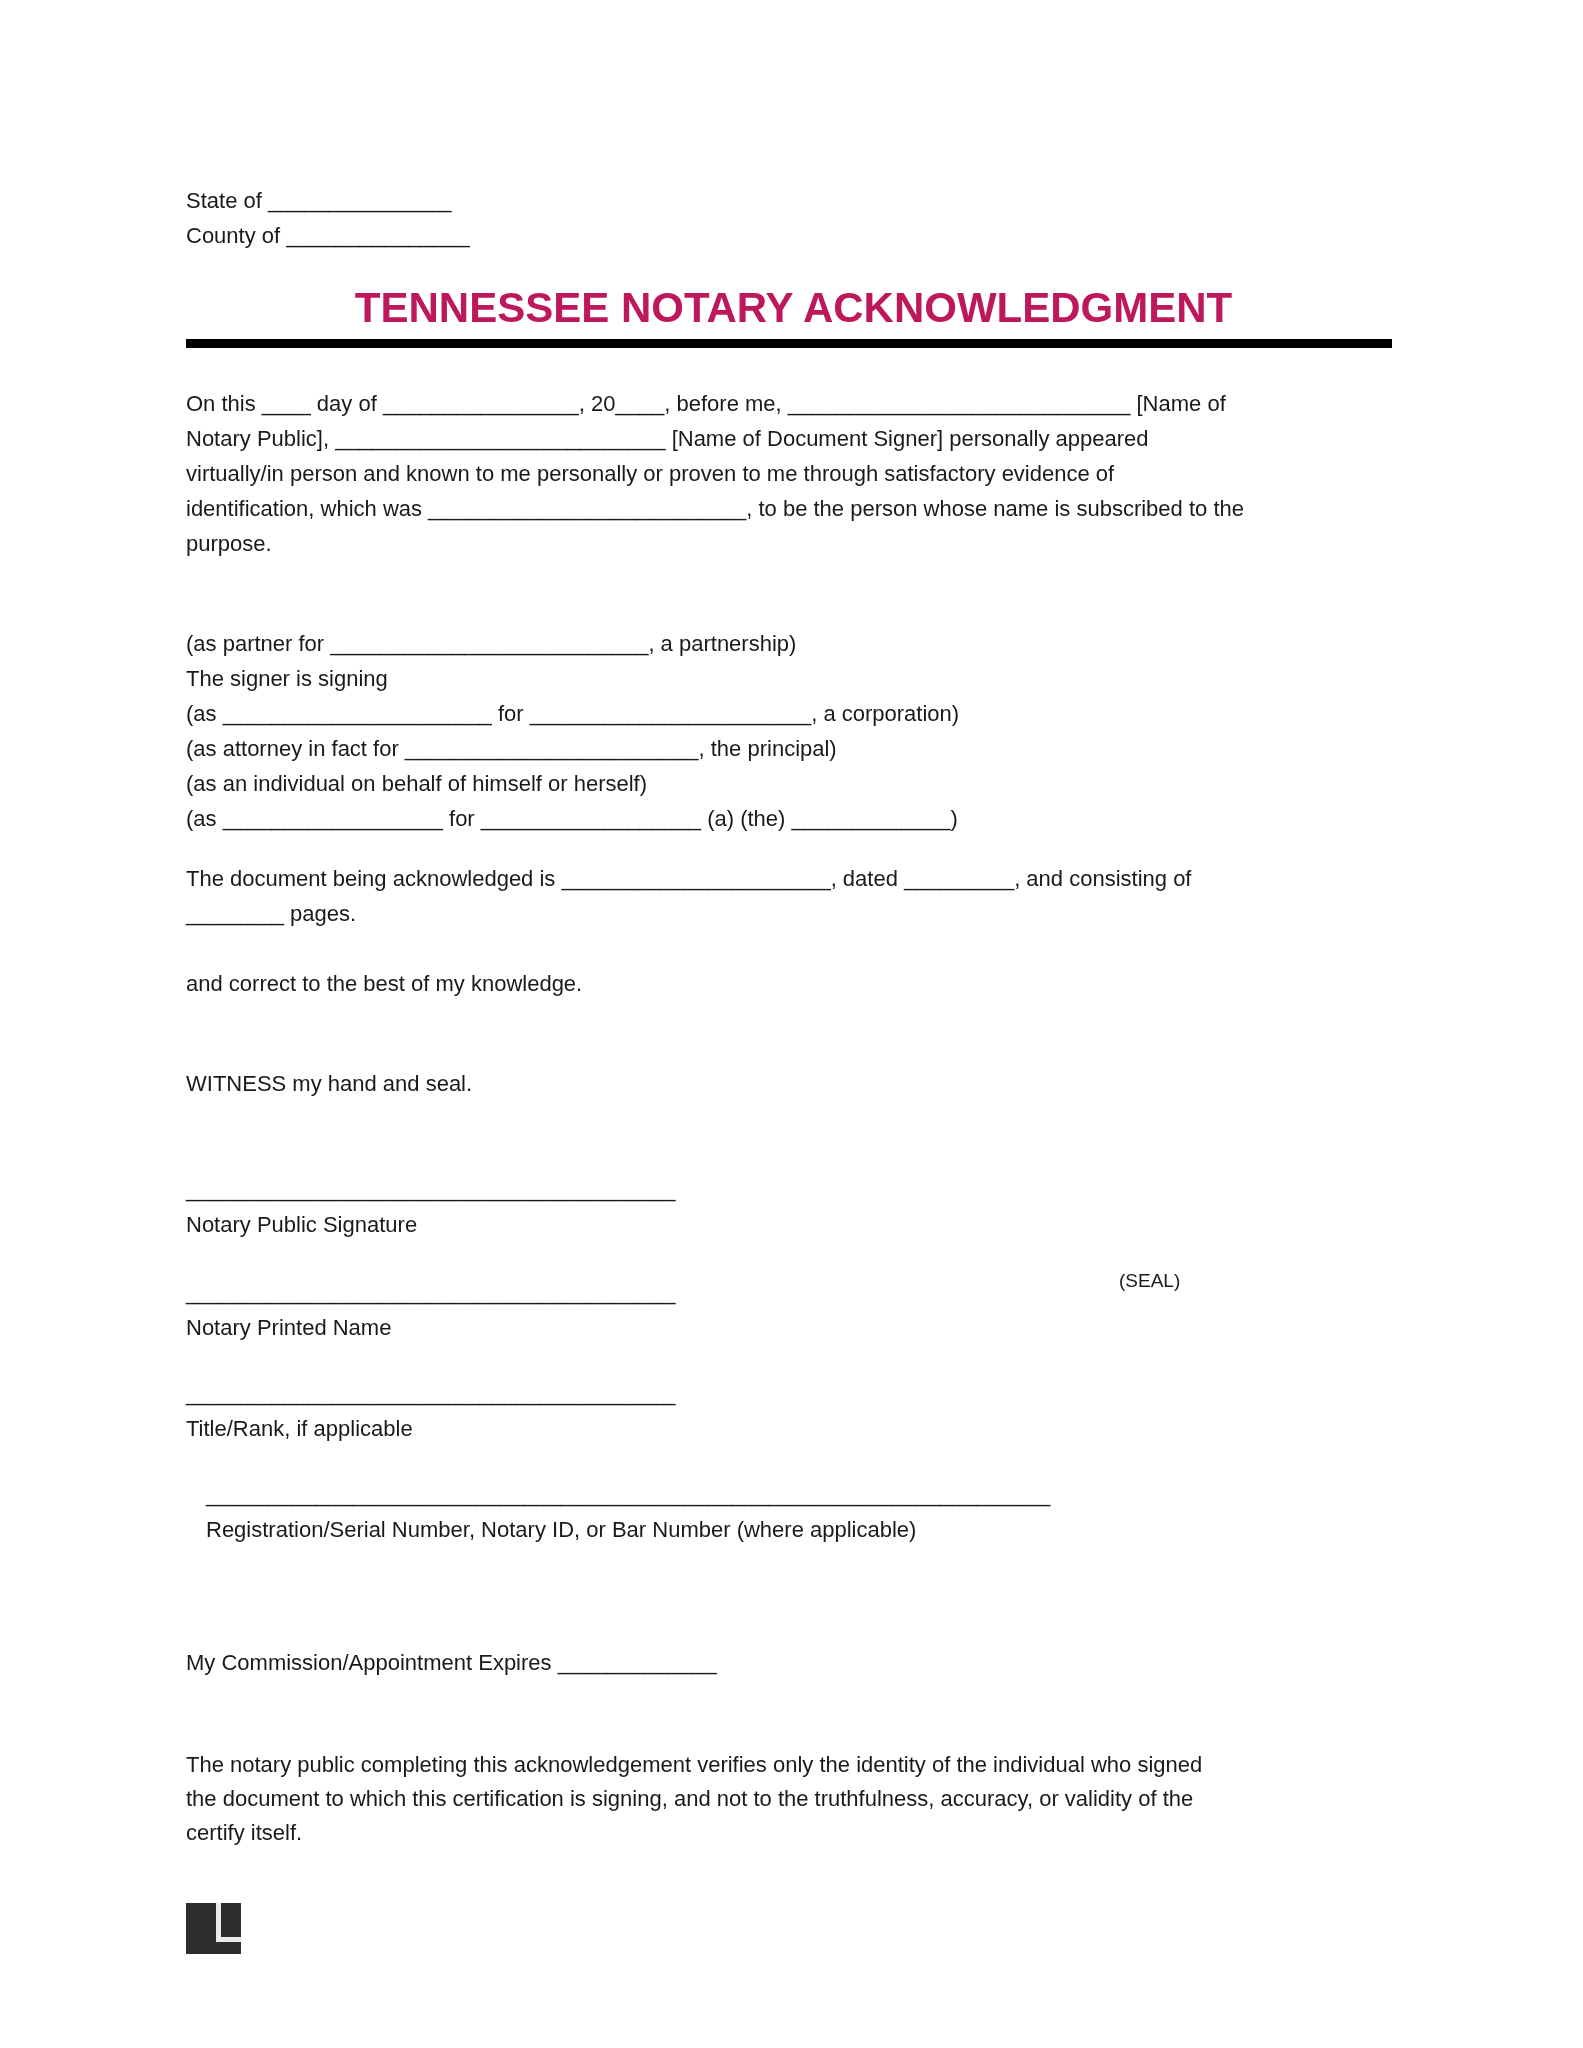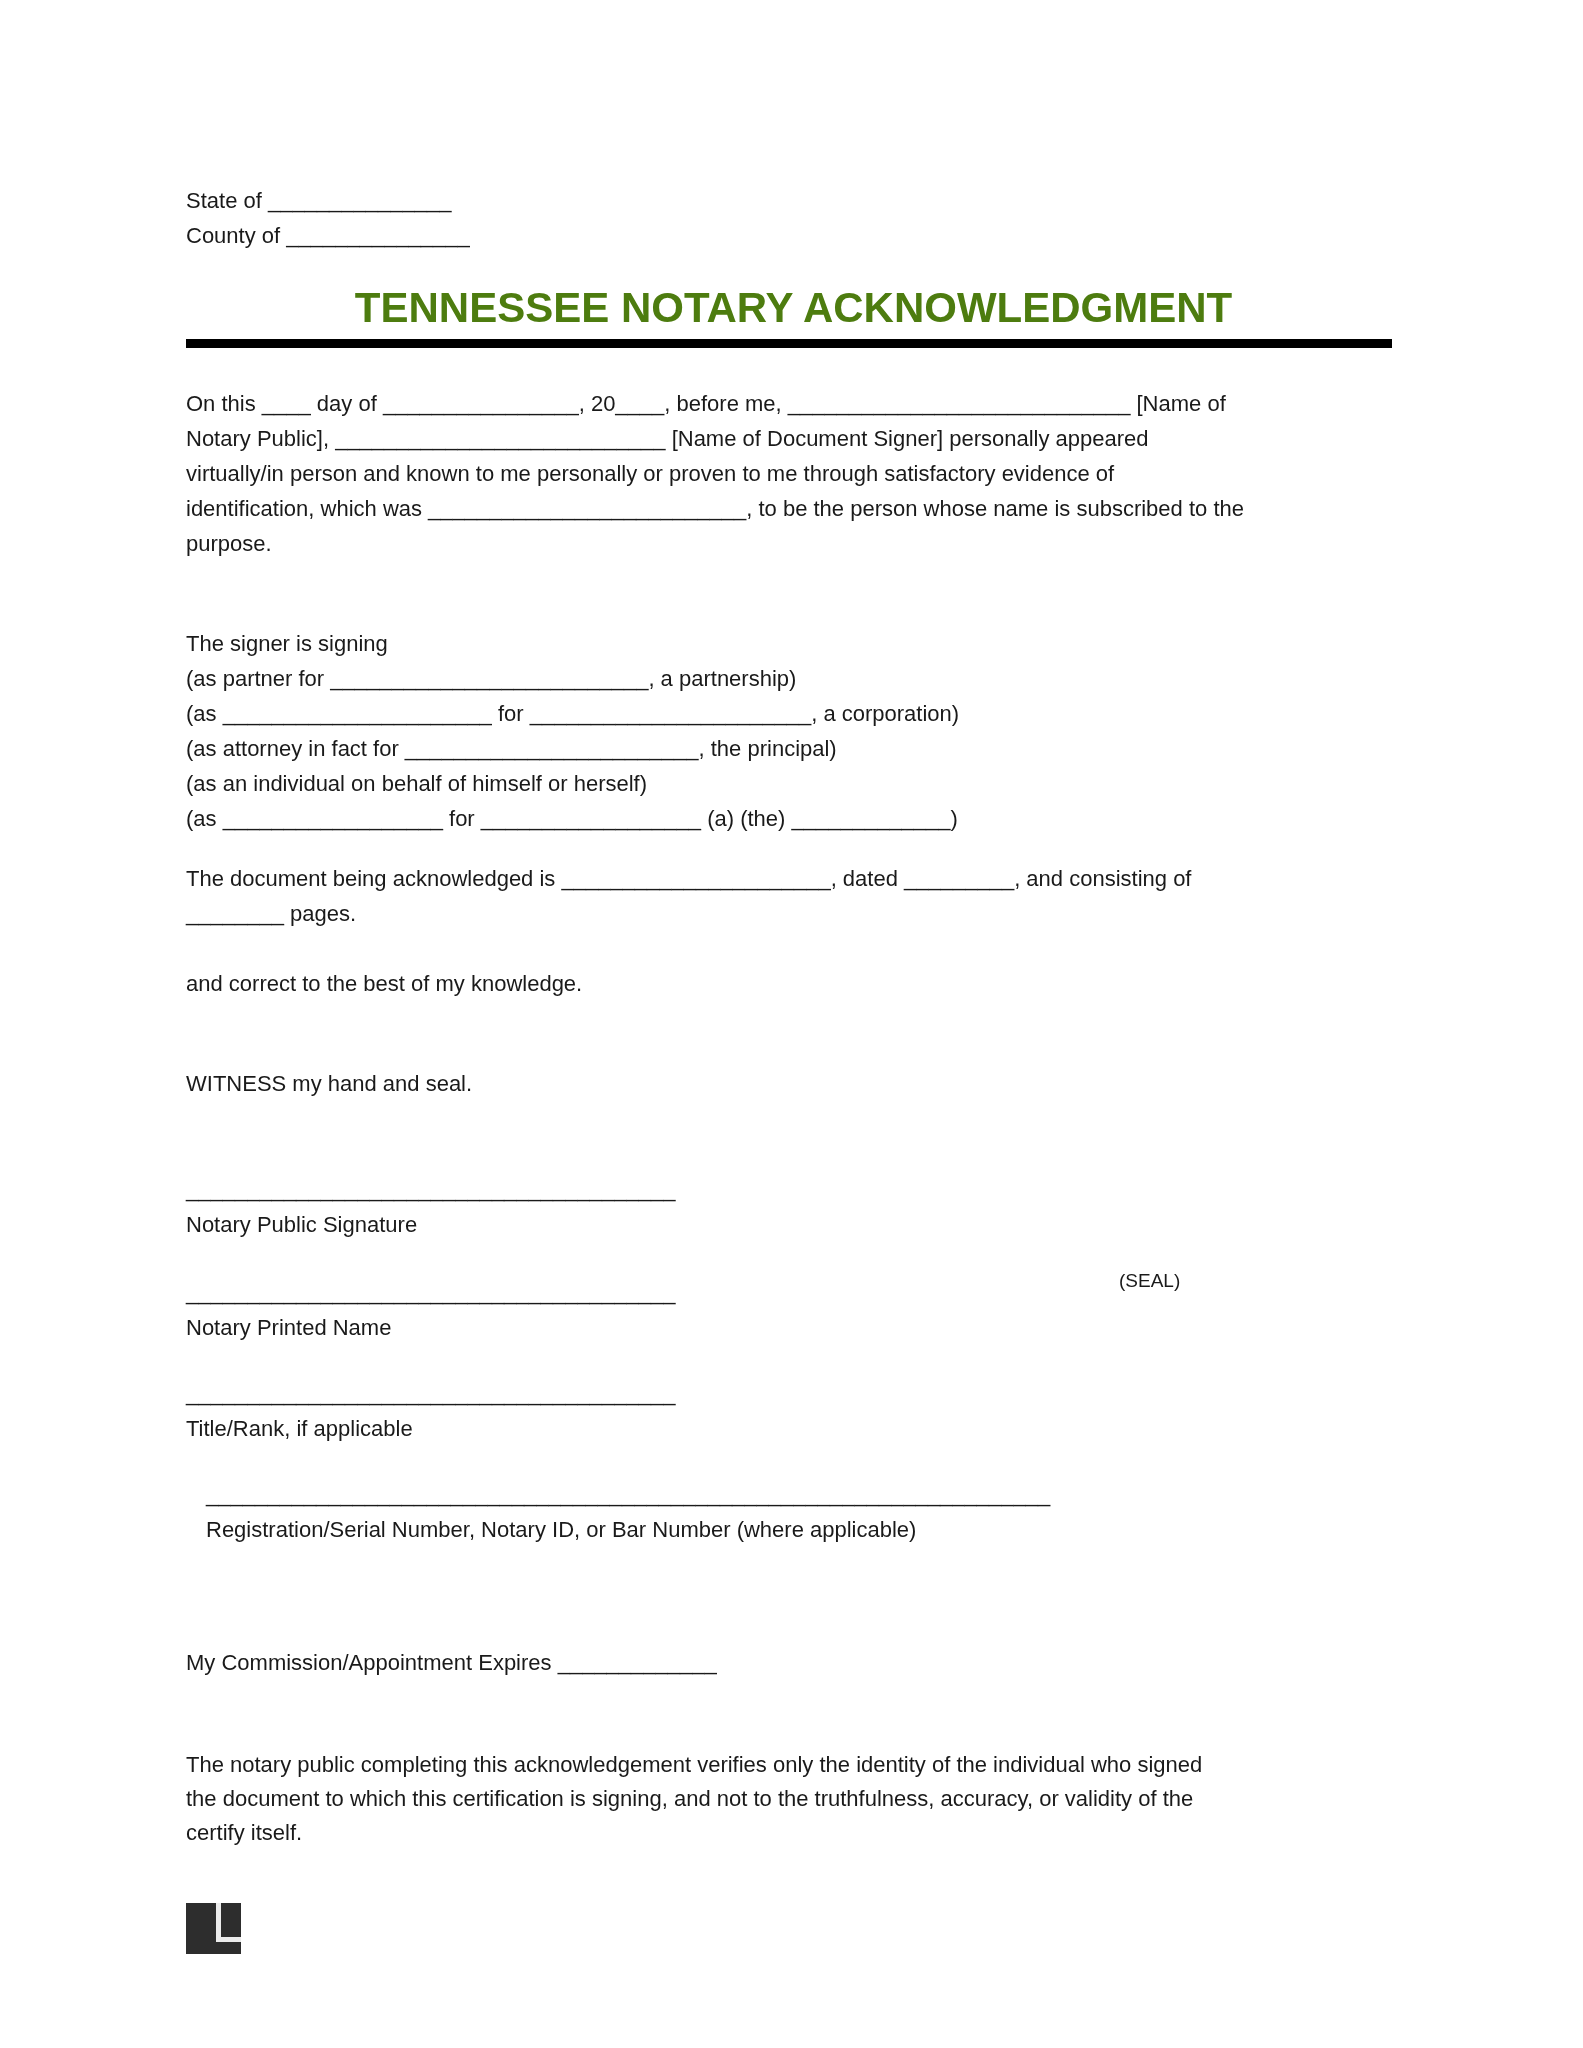--- a/index.html
+++ b/index.html
@@ -17,21 +17,21 @@
   }
   .abs { position: absolute; left: 186px; width: 1215px; }
   .line { white-space: nowrap; }
   .doc-title {
     top: 282px;
     text-align: center;
     font-size: 42px;
     font-weight: bold;
     line-height: 52px;
     letter-spacing: 0px;
-    color: #4d7c0f;
+    color: #be185d;
   }
   .title-rule {
     position: absolute;
     left: 186px;
     top: 339px;
     width: 1206px;
     height: 9px;
     background: #000000;
   }
   .header-block { top: 183px; }
@@ -95,22 +95,22 @@
 
   <div class="abs intro-block">
     <div class="line">On this ____ day of ________________, 20____, before me, ____________________________ [Name of</div>
     <div class="line">Notary Public], ___________________________ [Name of Document Signer] personally appeared</div>
     <div class="line">virtually/in person and known to me personally or proven to me through satisfactory evidence of</div>
     <div class="line">identification, which was __________________________, to be the person whose name is subscribed to the</div>
     <div class="line">purpose.</div>
   </div>
 
   <div class="abs signer-block">
+    <div class="line">(as partner for __________________________, a partnership)</div>
     <div class="line">The signer is signing</div>
-    <div class="line">(as partner for __________________________, a partnership)</div>
     <div class="line">(as ______________________ for _______________________, a corporation)</div>
     <div class="line">(as attorney in fact for ________________________, the principal)</div>
     <div class="line">(as an individual on behalf of himself or herself)</div>
     <div class="line">(as __________________ for __________________ (a) (the) _____________)</div>
   </div>
 
   <div class="abs docack-block">
     <div class="line">The document being acknowledged is ______________________, dated _________, and consisting of</div>
     <div class="line">________ pages.</div>
   </div>

